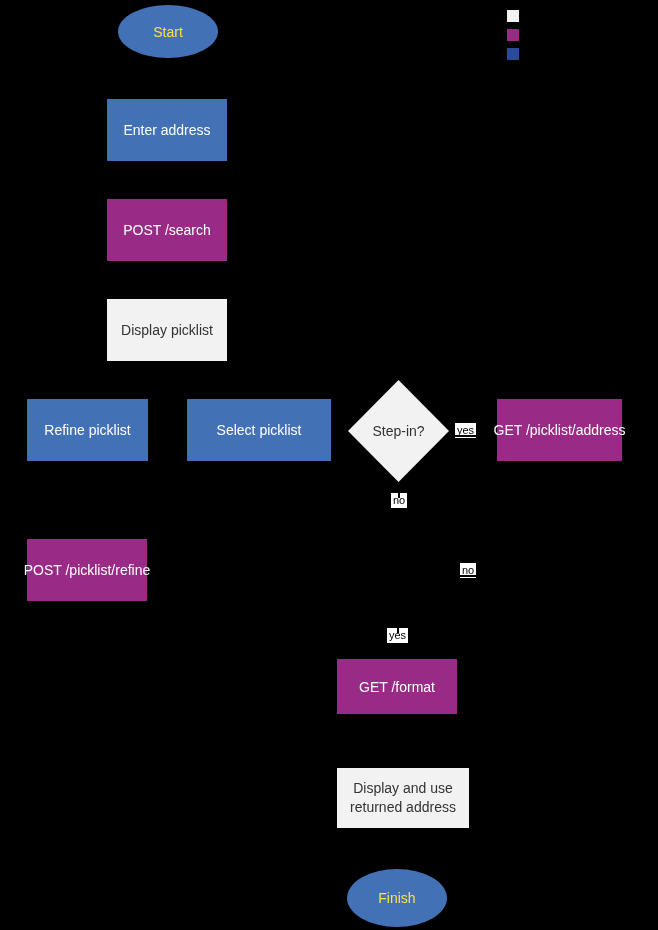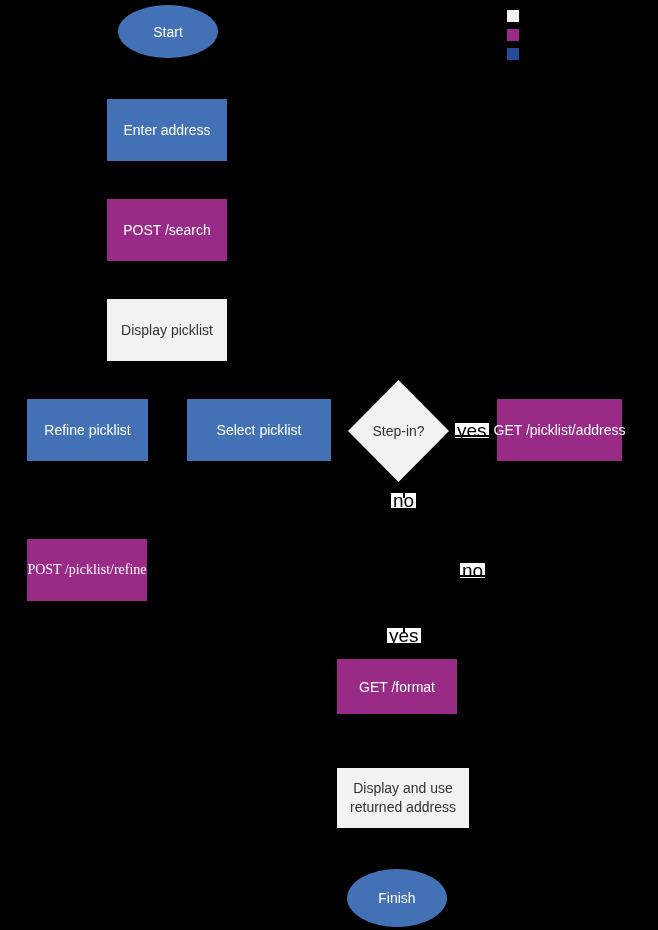--- a/index.html
+++ b/index.html
@@ -8,27 +8,27 @@
     font-family:"Liberation Sans",sans-serif;
   }
   .node{
     position:absolute;display:flex;align-items:center;justify-content:center;
     text-align:center;font-size:14px;color:#ffffff;white-space:nowrap;
   }
   .node.wrap{white-space:normal;line-height:19px;padding:0 6px;}
   .rect-blue{background:#4371b5;}
   .rect-purple{background:#992b87;}
   .rect-white{background:#f2f2f2;color:#333;}
-  .ellipse{border-radius:50%;background:#4371b5;color:#ffffff;}
+  .ellipse{border-radius:50%;background:#4371b5;color:#fde047;}
   .diamond{
     clip-path:polygon(50% 0,100% 50%,50% 100%,0 50%);
     background:#f2f2f2;color:#333;
   }
   .edge-label{
-    position:absolute;background:#fff;color:#000;font-size:19px;line-height:13px;
+    position:absolute;background:#fff;color:#000;font-size:11px;line-height:13px;
     padding:1px 2px;text-align:center;
   }
   
   .edge-label-h::after{
     content:"";position:absolute;left:0;right:0;bottom:1px;height:2px;background:#000;
   }
   
   .edge-label-v::before{
     content:"";position:absolute;top:0;left:50%;width:2px;height:5px;background:#000;
     transform:translateX(-50%);
@@ -60,21 +60,21 @@
   <div class="node rect-blue" style="left:187px;top:399px;width:144px;height:62px;">Select picklist</div>
 
   <div class="node diamond" style="left:348px;top:380px;width:101px;height:102px;">Step-in?</div>
 
   <div class="edge-label edge-label-h" style="left:455px;top:423px;">yes</div>
 
   <div class="node rect-purple" style="left:497px;top:399px;width:125px;height:62px;">GET /picklist/address</div>
 
   <div class="edge-label edge-label-v" style="left:391px;top:493px;">no</div>
 
-  <div class="node rect-purple" style="left:27px;top:539px;width:120px;height:62px;font-family:Liberation Serif, serif;">POST /picklist/refine</div>
+  <div class="node rect-purple" style="left:27px;top:539px;width:120px;height:62px;">POST /picklist/refine</div>
 
 
   <div class="edge-label edge-label-h" style="left:460px;top:563px;">no</div>
 
   <div class="edge-label edge-label-v" style="left:387px;top:628px;">yes</div>
 
   <div class="node rect-purple" style="left:337px;top:659px;width:120px;height:55px;">GET /format</div>
 
   <div class="node rect-white wrap" style="left:337px;top:768px;width:120px;height:60px;">Display and use returned address</div>
 

